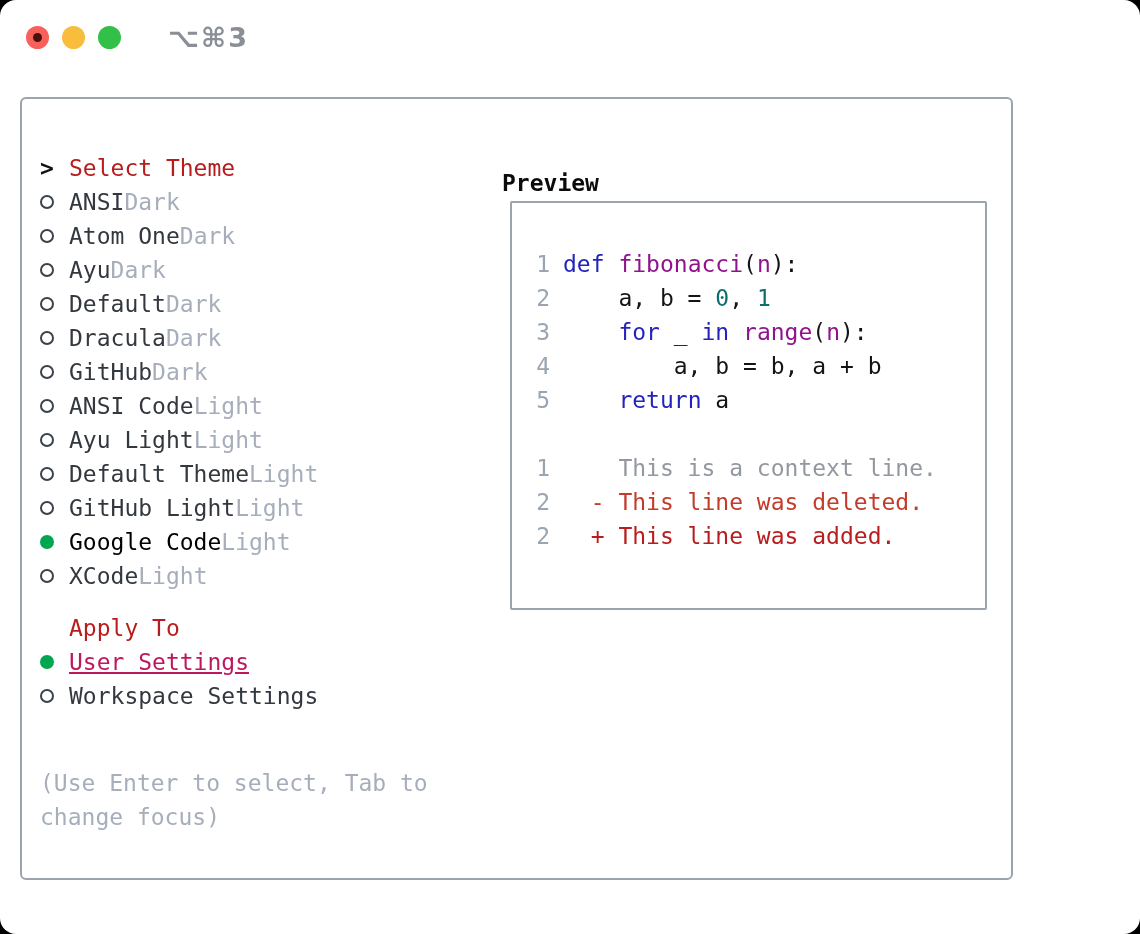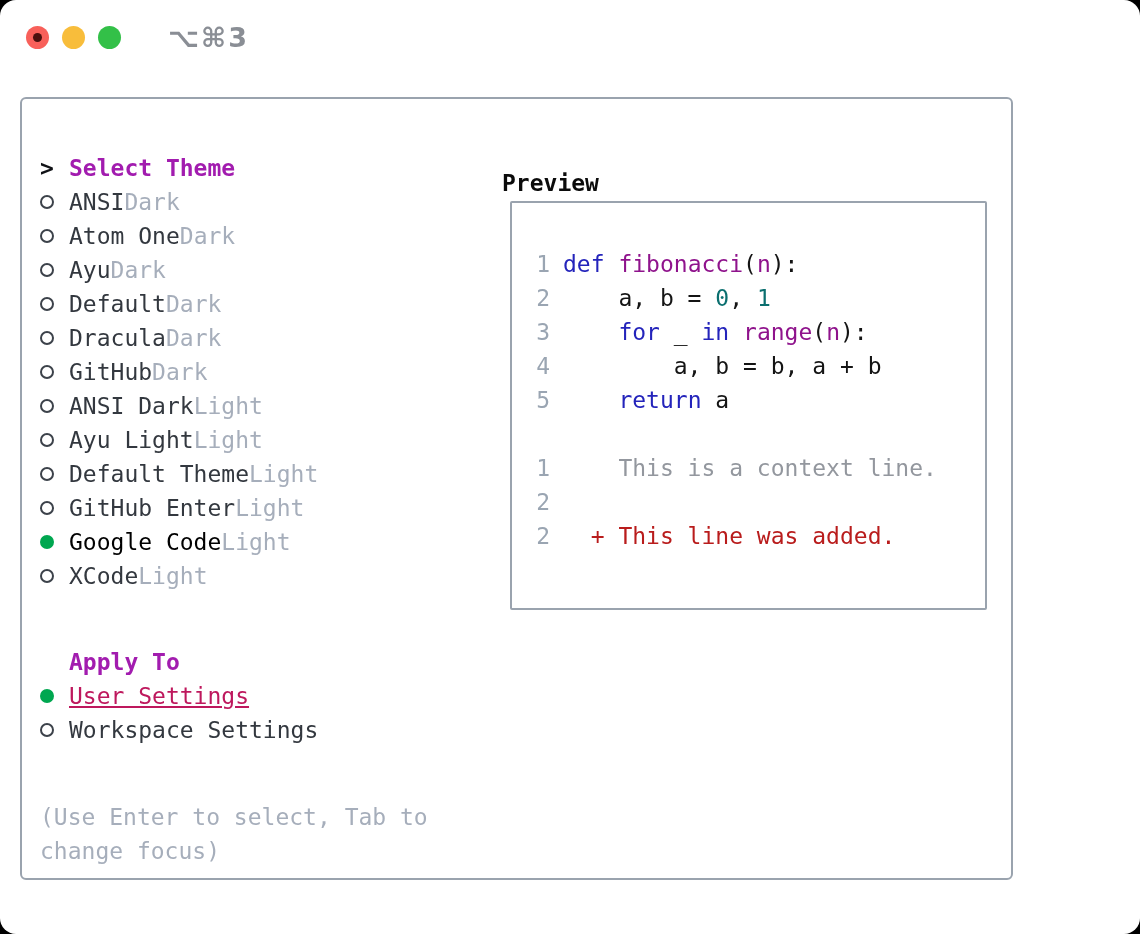--- a/index.html
+++ b/index.html
@@ -21,27 +21,27 @@
   
   .panel { position:absolute; left:20px; top:97px; width:993px; height:783px; box-sizing:border-box; border:2px solid #9aa3ae; border-radius:6px; }
 
   
   .left-col { position:absolute; left:18px; top:52px; font-size:23px; }
   .row { display:flex; align-items:center; height:34px; white-space:pre; }
   .icon-col { width:29px; flex:none; display:flex; align-items:center; }
   .radio { width:14px; height:14px; border-radius:50%; border:2px solid #3c424a; box-sizing:border-box; }
   .radio.sel { background:#00a750; border-color:#00a750; }
   .prompt { color:#101216; font-weight:bold; }
-  .hdr { font-weight:bold; color:#a21caf; }
+  .hdr { font-weight:normal; color:#b91c1c; }
   .theme-name { color:#33383f; }
   .theme-name.sel { color:#000000; }
   .variant { color:#a6aebb; }
   .opt-label { color:#33383f; }
   .opt-label.sel { color:#be185d;text-decoration:underline; }
-  .apply-block { margin-top:52px; }
+  .apply-block { margin-top:18px; }
   .hint { margin-top:53px; max-width:436px; line-height:34px; color:#a6aebb; }
 
   
   .preview-label { position:absolute; left:480px; top:67px; height:34px; line-height:34px; font-size:23px; font-weight:bold; color:#0b0b0b; }
   .preview-box { position:absolute; left:488px; top:102px; width:477px; height:409px; box-sizing:border-box; border:2px solid #9aa3ae; border-radius:2px; padding:44px 0 0 10px; overflow:hidden; }
   .code-row { display:flex; height:34px; line-height:34px; font-size:23px; white-space:pre; }
   .lnum { width:28px; flex:none; text-align:right; color:#9aa5b2; }
   .lgap { width:13px; flex:none; }
   .diff-block { margin-top:34px; }
   .tk-kw  { color:#2424bb; }
@@ -75,24 +75,24 @@
         <span class="icon-col prompt">&gt;</span>
         <span class="hdr">Select Theme</span>
       </div>
       <div id="theme-items">
           <div class="row"><span class="icon-col"><span class="radio"></span></span><span class="theme-name">ANSI</span> <span class="variant">Dark</span></div>
           <div class="row"><span class="icon-col"><span class="radio"></span></span><span class="theme-name">Atom One</span> <span class="variant">Dark</span></div>
           <div class="row"><span class="icon-col"><span class="radio"></span></span><span class="theme-name">Ayu</span> <span class="variant">Dark</span></div>
           <div class="row"><span class="icon-col"><span class="radio"></span></span><span class="theme-name">Default</span> <span class="variant">Dark</span></div>
           <div class="row"><span class="icon-col"><span class="radio"></span></span><span class="theme-name">Dracula</span> <span class="variant">Dark</span></div>
           <div class="row"><span class="icon-col"><span class="radio"></span></span><span class="theme-name">GitHub</span> <span class="variant">Dark</span></div>
-          <div class="row"><span class="icon-col"><span class="radio"></span></span><span class="theme-name">ANSI Dark</span> <span class="variant">Light</span></div>
+          <div class="row"><span class="icon-col"><span class="radio"></span></span><span class="theme-name">ANSI Code</span> <span class="variant">Light</span></div>
           <div class="row"><span class="icon-col"><span class="radio"></span></span><span class="theme-name">Ayu Light</span> <span class="variant">Light</span></div>
           <div class="row"><span class="icon-col"><span class="radio"></span></span><span class="theme-name">Default Theme</span> <span class="variant">Light</span></div>
-          <div class="row"><span class="icon-col"><span class="radio"></span></span><span class="theme-name">GitHub Enter</span> <span class="variant">Light</span></div>
+          <div class="row"><span class="icon-col"><span class="radio"></span></span><span class="theme-name">GitHub Light</span> <span class="variant">Light</span></div>
           <div class="row"><span class="icon-col"><span class="radio sel"></span></span><span class="theme-name sel">Google Code</span> <span class="variant">Light</span></div>
           <div class="row"><span class="icon-col"><span class="radio"></span></span><span class="theme-name">XCode</span> <span class="variant">Light</span></div>
         </div>
 
       <div class="apply-block">
         <div class="row">
           <span class="icon-col"></span>
           <span class="hdr">Apply To</span>
         </div>
         <div id="apply-options">
@@ -109,19 +109,19 @@
     <div class="preview-box">
       <div id="code-lines">
           <div class="code-row"><span class="lnum">1</span><span class="lgap"></span><span><span class="tk-kw">def</span><span class="tk-pl"> </span><span class="tk-fn">fibonacci</span><span class="tk-pl">(</span><span class="tk-fn">n</span><span class="tk-pl">):</span></span></div>
           <div class="code-row"><span class="lnum">2</span><span class="lgap"></span><span><span class="tk-pl">    a, b = </span><span class="tk-lit">0</span><span class="tk-pl">, </span><span class="tk-lit">1</span></span></div>
           <div class="code-row"><span class="lnum">3</span><span class="lgap"></span><span><span class="tk-pl">    </span><span class="tk-kw">for</span><span class="tk-pl"> _ </span><span class="tk-kw">in</span><span class="tk-pl"> </span><span class="tk-fn">range</span><span class="tk-pl">(</span><span class="tk-fn">n</span><span class="tk-pl">):</span></span></div>
           <div class="code-row"><span class="lnum">4</span><span class="lgap"></span><span><span class="tk-pl">        a, b = b, a + b</span></span></div>
           <div class="code-row"><span class="lnum">5</span><span class="lgap"></span><span><span class="tk-pl">    </span><span class="tk-kw">return</span><span class="tk-pl"> a</span></span></div>
         </div>
       <div id="diff-lines" class="diff-block">
           <div class="code-row"><span class="lnum">1</span><span class="lgap"></span><span class="diff-context">    This is a context line.</span></div>
-          <div class="code-row"><span class="lnum">2</span><span class="lgap"></span></div>
+          <div class="code-row"><span class="lnum">2</span><span class="lgap"></span><span class="diff-deleted">  - This line was deleted.</span></div>
           <div class="code-row"><span class="lnum">2</span><span class="lgap"></span><span class="diff-added">  + This line was added.</span></div>
         </div>
     </div>
 
   </div>
 </div>
 
 </body></html>

